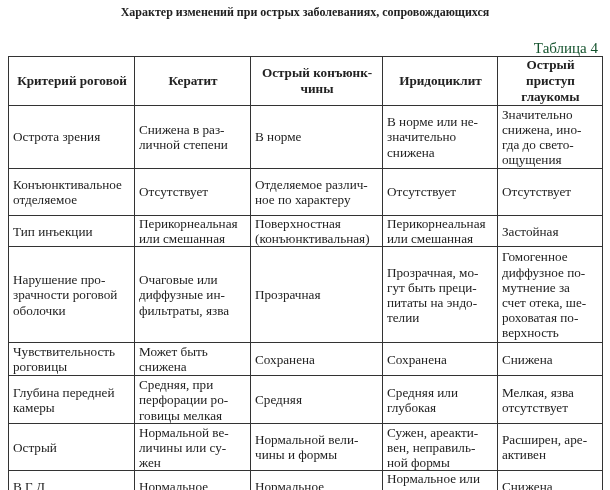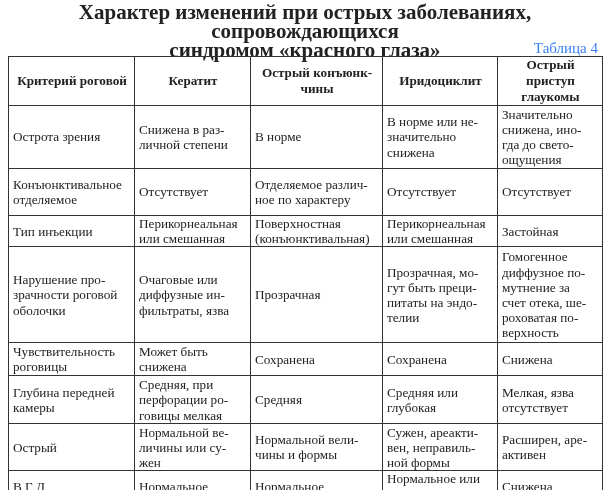--- a/index.html
+++ b/index.html
@@ -3,25 +3,25 @@
 <meta charset="utf-8">
 <style>
   html, body { margin: 0; padding: 0; }
   body {
     width: 610px; height: 490px; background: #ffffff; overflow: hidden;
     position: relative; color: #1a1a1a;
     font-family: "Liberation Serif", "DejaVu Serif", serif;
   }
   .title {
     position: absolute; left: 0; top: 3px; width: 610px; text-align: center;
-    font-weight: bold; font-size: 21px; line-height: 19px; color: #222;
+    font-weight: bold; font-size: 12px; line-height: 19px; color: #222;
   }
   .table-label {
     position: absolute; right: 12px; top: 40px;
-    font-size: 15px; line-height: 16px; color: #3b82f6;
+    font-size: 15px; line-height: 16px; color: #14532d;
   }
   table {
     position: absolute; left: 8px; top: 56px;
     border-collapse: collapse; table-layout: fixed;
     width: 594px;
   }
   td, th {
     border: 1px solid #333;
     font-size: 13.2px; line-height: 15.2px;
     padding: 0 3px 0 4px;
@@ -44,21 +44,20 @@
   tr.r5 { height: 33px; }
   tr.r6 { height: 48px; }
   tr.r7 { height: 47px; }
   tr.r8 { height: 30px; }
 </style>
 </head>
 <body>
 
 <div class="title">
   <div>Характер изменений при острых заболеваниях, сопровождающихся</div>
-  <div>синдромом «красного глаза»</div>
 </div>
 <div class="table-label">Таблица 4</div>
 
 <table>
   <colgroup>
     <col class="c1">
       <col class="c2">
       <col class="c3">
       <col class="c4">
       <col class="c5">

